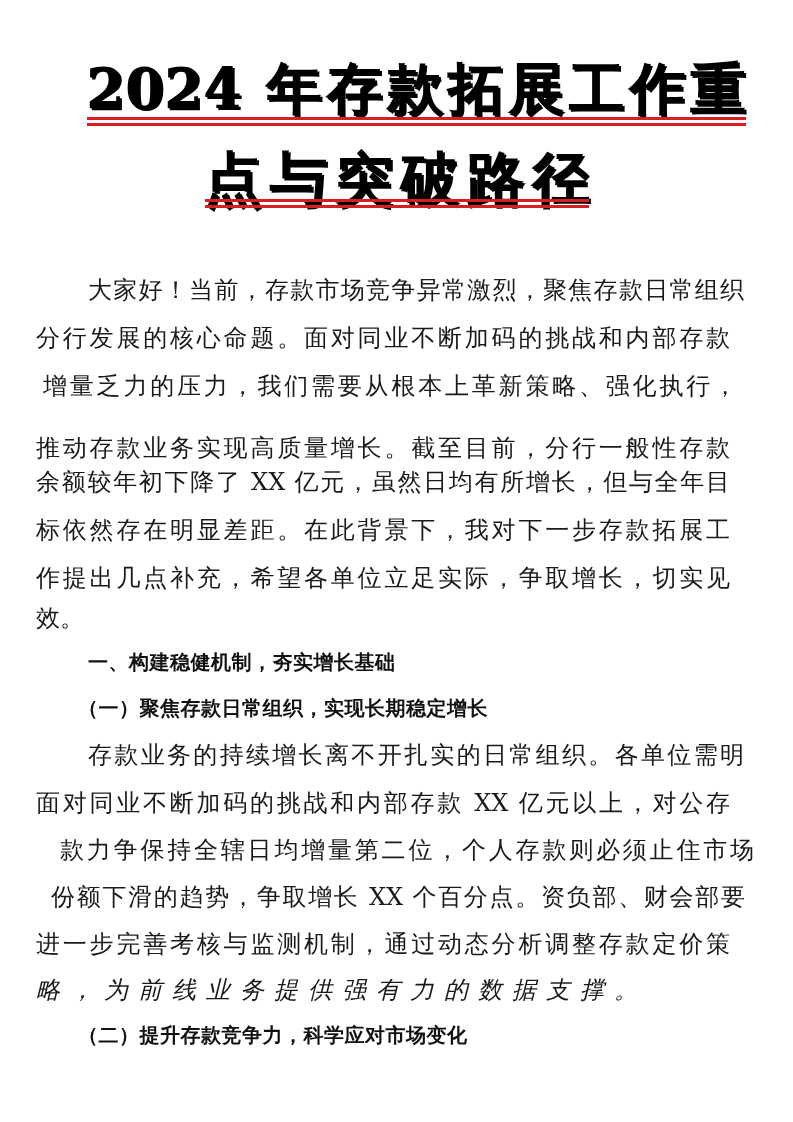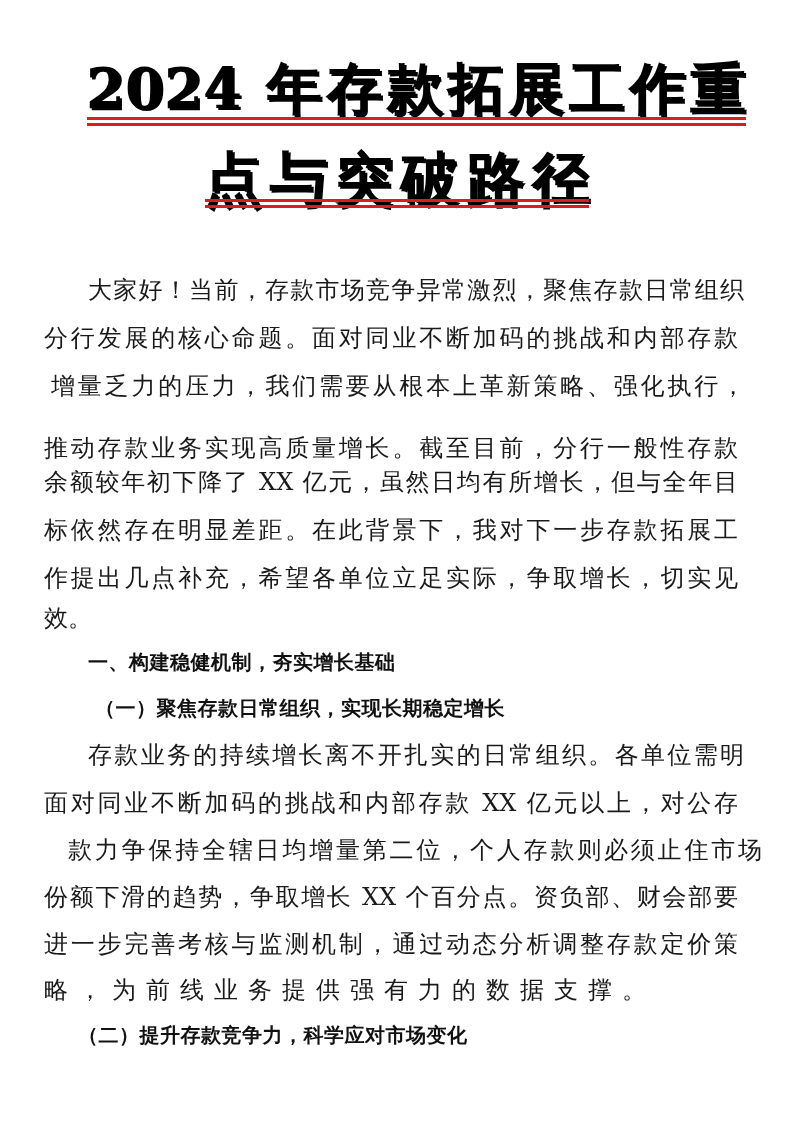--- a/index.html
+++ b/index.html
@@ -54,21 +54,21 @@
     border-top: 3px solid #d81e1e;
     border-bottom: 3px solid #d81e1e;
     box-sizing: border-box;
   }
   .underline.u1 { left: 87px; top: 117px; width: 659px; }
   .underline.u2 { left: 205px; top: 199px; width: 384px; }
 
   
   .line {
     position: absolute;
-    left: 44px;
+    left: 36px;
     width: 694px;
     height: 34px;
     font-family: "DejaVu Serif", "Liberation Serif", serif;
     font-size: 24px;
     line-height: 34px;
     color: #1a1a1a;
     white-space: nowrap;
     text-align: justify;
     text-align-last: justify;
   }
@@ -79,21 +79,21 @@
   .heading {
     position: absolute;
     font-family: "DejaVu Sans", "Liberation Sans", sans-serif;
     font-weight: bold;
     font-size: 20px;
     line-height: 34px;
     color: #111111;
     white-space: nowrap;
   }
   .heading.h1 { left: 88px; top: 645px; letter-spacing: 0.5px; }
-  .heading.h2 { left: 78px; top: 691px; letter-spacing: 0.5px; margin-left: 17px; }
+  .heading.h2 { left: 78px; top: 691px; letter-spacing: 0.5px; }
   .heading.h3 { left: 78px; top: 1018px; letter-spacing: 0.5px; }
 </style>
 </head>
 <body>
 
 <div class="page">
 
   <div class="title-line l1">2024 年存款拓展工作重</div>
   <div class="underline u1"></div>
   <div class="title-line l2">点与突破路径</div>
@@ -111,20 +111,20 @@
     <div class="line short" style="top:601px;">效。</div>
   </div>
 
   <div class="heading h1">一、构建稳健机制，夯实增长基础</div>
   <div class="heading h2">（一）聚焦存款日常组织，实现长期稳定增长</div>
 
   <div>
     <div class="line indent" style="top:738px;">存款业务的持续增长离不开扎实的日常组织。各单位需明</div>
     <div class="line" style="top:786px;">面对同业不断加码的挑战和内部存款 XX 亿元以上，对公存</div>
     <div class="line" style="top:833px;margin-left:24px;">款力争保持全辖日均增量第二位，个人存款则必须止住市场</div>
-    <div class="line" style="top:880px;">份额下滑的趋势，争取增长 XX 个百分点。资负部、财会部要</div>
+    <div class="line" style="top:880px;margin-left:15px;">份额下滑的趋势，争取增长 XX 个百分点。资负部、财会部要</div>
     <div class="line" style="top:927px;">进一步完善考核与监测机制，通过动态分析调整存款定价策</div>
-    <div class="line short-spaced" style="top:973px;">略，为前线业务提供强有力的数据支撑。</div>
+    <div class="line short-spaced" style="top:973px;font-style:italic;">略，为前线业务提供强有力的数据支撑。</div>
   </div>
 
   <div class="heading h3">（二）提升存款竞争力，科学应对市场变化</div>
 
 </div>
 
 </body></html>

